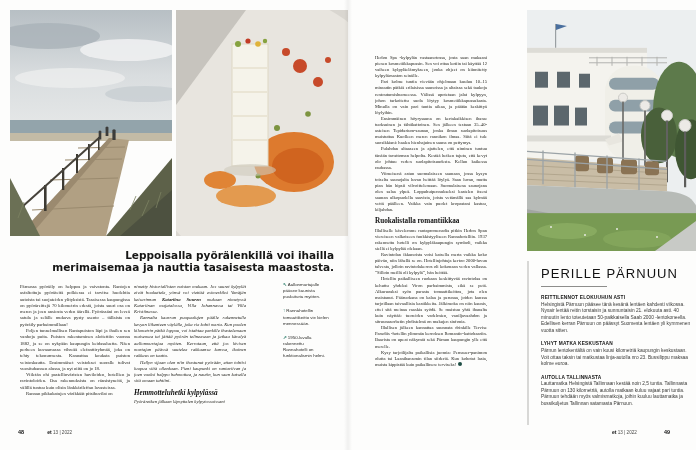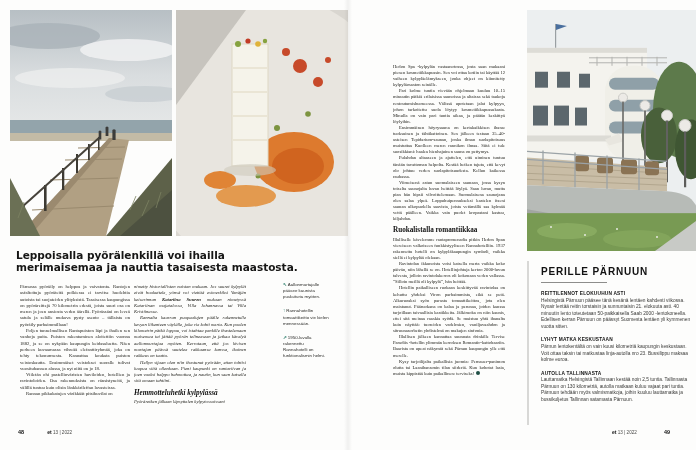--- a/index.html
+++ b/index.html
@@ -7,47 +7,47 @@
   body { font-family:"Liberation Serif", serif; color:#1d1d1b; }
   .spread { position:relative; width:696px; height:450px; background:#fdfdfc; overflow:hidden; }
   .fold { position:absolute; left:344px; top:0; width:8px; height:450px;
           background:linear-gradient(90deg, rgba(0,0,0,0) 0%, rgba(0,0,0,.05) 50%, rgba(0,0,0,0) 100%); }
   .photo { position:absolute; overflow:hidden; }
   .photo svg { display:block; width:100%; height:100%; }
   #photo-boardwalk { left:10px; top:10px; width:162px; height:226px; }
   #photo-food      { left:176px; top:10px; width:172px; height:226px; }
   #photo-building  { left:527px; top:10px; width:169px; height:241px; }
 
-  .headline { position:absolute; left:16px; top:249px; width:318px; text-align:left;
+  .headline { position:absolute; left:16px; top:249px; width:318px; text-align:right;
               font-family:"DejaVu Sans", sans-serif; font-weight:bold;
               font-size:10.5px; line-height:1.18; letter-spacing:0; color:#161615; }
 
   .bodycol { position:absolute; font-size:4.7px; line-height:6.3px; text-align:justify;
              color:#24241f; overflow:hidden; }
   #left-col1 { left:20px;  top:284px; width:110px; height:155px; }
   #left-col2 { left:134px; top:284px; width:112px; height:155px;font-style:italic; }
-  #right-col1{ left:375px; top:64px;  width:112px; height:368px; font-size:4.6px; line-height:6.1px;margin-left:18px; }
+  #right-col1{ left:375px; top:55px;  width:112px; height:368px; font-size:4.6px; line-height:6.1px; }
   .para { margin:0; }
   .para.ind { text-indent:6px; }
   .subhead { font-family:"Liberation Serif", serif; font-weight:bold; font-size:7.2px;
              line-height:1.15; margin:4px 0 2px 0; text-align:left; color:#111; }
   .boldname { font-weight:bold; }
   .endmark { display:inline-block; width:4.5px; height:4.5px; border-radius:50%;
              background:#1f4f45; vertical-align:-0.5px; margin-left:1.5px; }
 
   .captions { position:absolute; left:283px; top:282px; width:46px;
               font-family:"Liberation Sans", sans-serif; font-size:4.4px; line-height:1.38;
               color:#2d2d2a; text-align:left; }
   .caption { margin-bottom:8px; }
   .cap-arrow { color:#2e7f6d; font-weight:bold; margin-right:1px; font-size:4.6px; }
 
   .sidebar-rule { position:absolute; left:527px; top:261px; width:1.5px; height:164px; background:#d8d8d6; }
   .sidebar { position:absolute; left:541px; top:266px; width:150px;
              font-family:"Liberation Sans", sans-serif; color:#3a3a38; }
-  .sidebar-title { font-size:10px; font-weight:bold; letter-spacing:.08em; color:#121212; }
+  .sidebar-title { font-size:13px; font-weight:normal; letter-spacing:.08em; color:#121212; }
   .sidebar-divider { width:66px; height:1px; background:#8d8d8b; margin:5px 0 8px 0; }
   .sb-section { margin-bottom:7px; }
   .sb-head { font-size:4.8px; font-weight:bold; letter-spacing:.04em; color:#141414;
              text-transform:uppercase; margin-bottom:1.5px; }
   .sb-body { font-size:4.8px; line-height:6.6px; }
 
   .footer { position:absolute; top:429px; font-family:"Liberation Sans", sans-serif;
             font-size:4.6px; color:#2a2a28; }
   .pageno { font-weight:bold; font-size:5.4px; color:#111; }
   .issue  { color:#4a4a48; }

